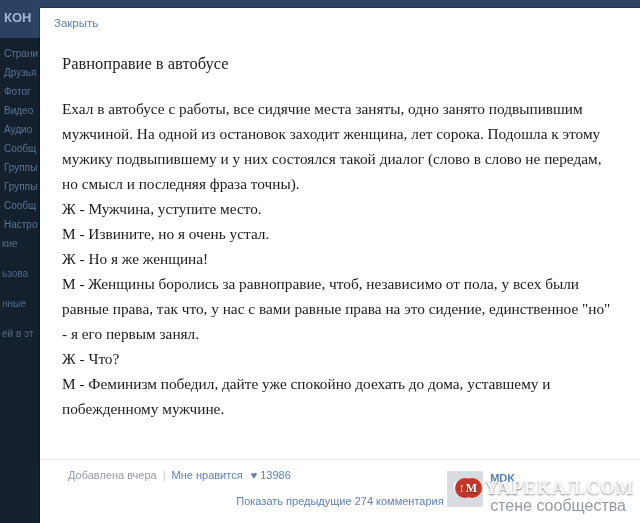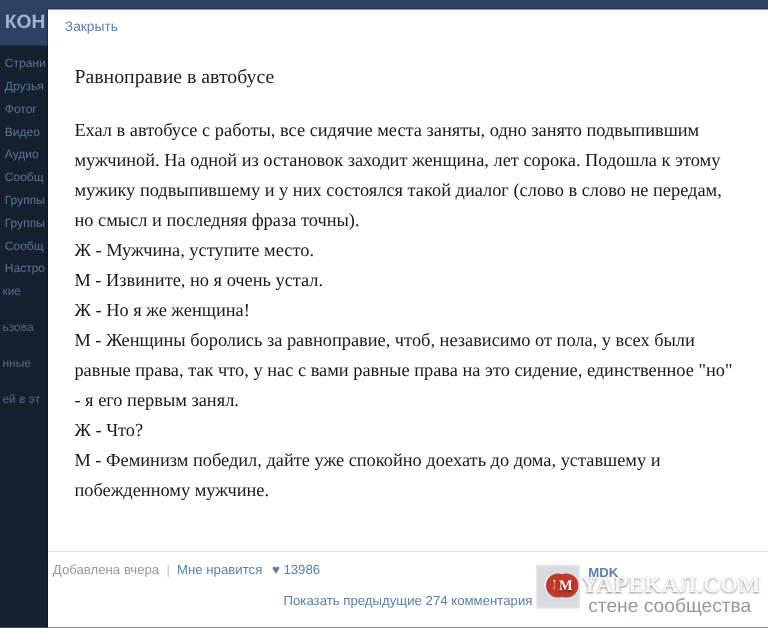--- a/index.html
+++ b/index.html
@@ -129,21 +129,21 @@
     left: 0;
     right: 0;
     bottom: 0;
     height: 63px;
     border-top: 1px solid #e3e6ea;
     background: #ffffff;
   }
   .footer-row {
     display: flex;
     align-items: flex-start;
-    padding: 9px 14px 0 4px;
+    padding: 9px 14px 0 28px;
     font-size: 11px;
     color: #8b929b;
   }
   .footer-meta {
     color: #939aa3;
   }
   .footer-sep {
     color: #c3c7cc;
     margin: 0 6px;
   }
@@ -248,21 +248,21 @@
   }
   .watermark .wm-dim {
     opacity: .85;
   }
 </style>
 </head>
 <body>
 
 <div class="bg-page">
   <div class="bg-topbar"></div>
-  <div class="bg-leftlabel" style="top:10px;color:#9fb4d0;font-size:16px;font-weight:bold;left:4px;">КОН</div>
+  <div class="bg-leftlabel" style="top:10px;color:#9fb4d0;font-size:13px;font-weight:bold;left:4px;">КОН</div>
 
   <div class="bg-sidebar">
     <div class="bg-link">Страни</div>
     <div class="bg-link">Друзья</div>
     <div class="bg-link">Фотог</div>
     <div class="bg-link">Видео</div>
     <div class="bg-link">Аудио</div>
     <div class="bg-link">Сообщ</div>
     <div class="bg-link">Группы</div>
     <div class="bg-link">Группы</div>

